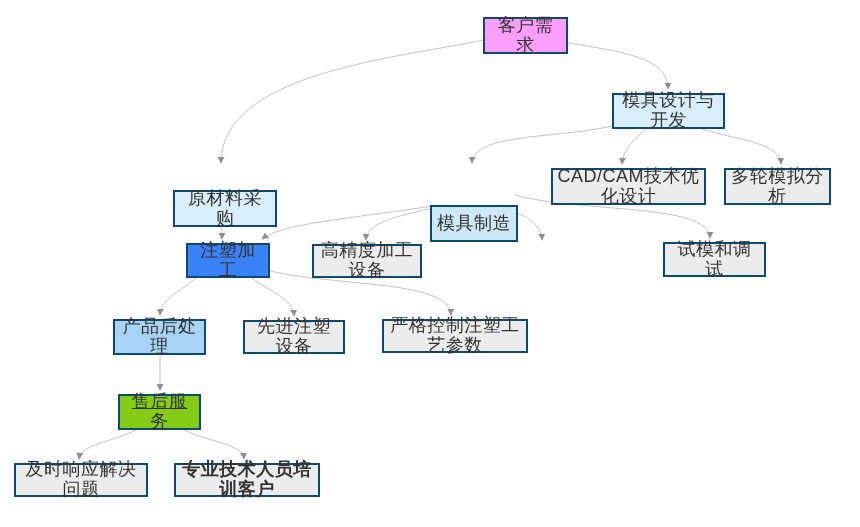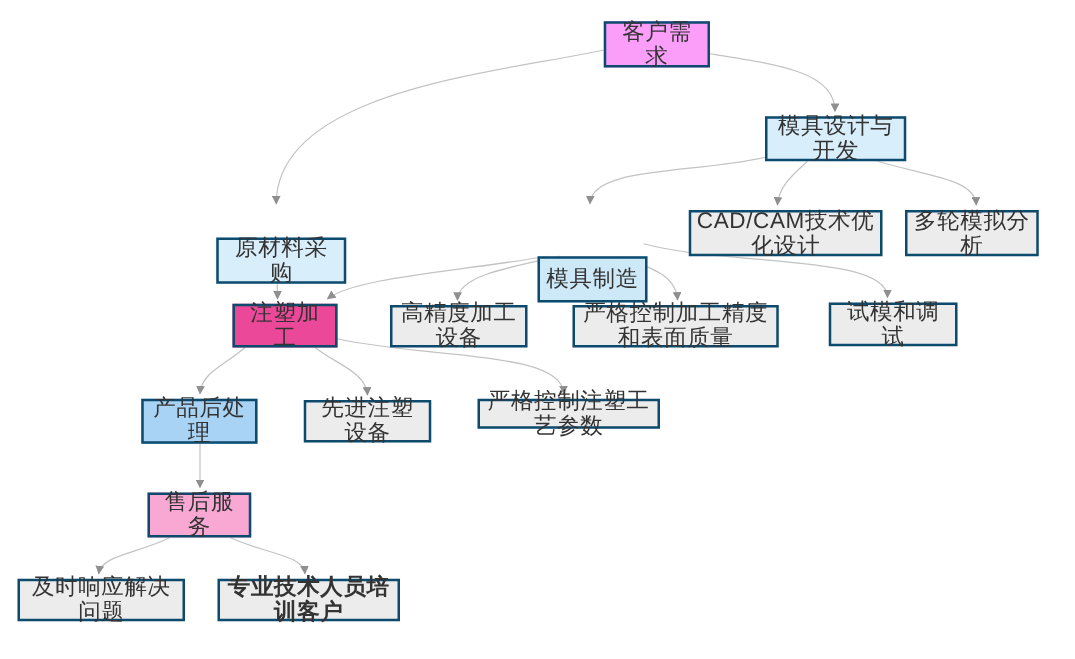--- a/index.html
+++ b/index.html
@@ -69,24 +69,23 @@
     <path class="edge" d="M136,430 C110,443 81,444 79,459" marker-end="url(#arrow)"></path>
     <path class="edge" d="M184,430 C212,443 243,444 244,459" marker-end="url(#arrow)"></path>
   </svg>
 
   <div class="node" style="left: 483px; top: 17px; width: 85px; height: 37px; background-color: rgb(250, 158, 250);">客户需求</div>
   <div class="node" style="left: 612px; top: 93px; width: 113px; height: 36px; background-color: rgb(217, 238, 251);">模具设计与开发</div>
   <div class="node" style="left: 173px; top: 167px; width: 104px; height: 37px; background-color: rgb(217, 238, 251); margin-top: 23px;">原材料采购</div>
   <div class="node" style="left: 430px; top: 167px; width: 88px; height: 37px; background-color: rgb(205, 232, 247); margin-top: 38px;">模具制造</div>
   <div class="node" style="left: 551px; top: 168px; width: 155px; height: 37px; background-color: rgb(236, 236, 236);">CAD/CAM技术优化设计</div>
   <div class="node" style="left: 724px; top: 168px; width: 107px; height: 37px; background-color: rgb(236, 236, 236);">多轮模拟分析</div>
-  <div class="node" style="left: 186px; top: 243px; width: 84px; height: 35px; background-color: #ec4899;">注塑加工</div>
+  <div class="node" style="left: 186px; top: 243px; width: 84px; height: 35px; background-color: #3b82f6;">注塑加工</div>
   <div class="node" style="left: 312px; top: 244px; width: 110px; height: 34px; background-color: rgb(236, 236, 236);">高精度加工设备</div>
-  <div class="node" style="left: 458px; top: 244px; width: 165px; height: 34px; background-color: rgb(236, 236, 236);">严格控制加工精度和表面质量</div>
   <div class="node" style="left: 663px; top: 242px; width: 103px; height: 35px; background-color: rgb(236, 236, 236);">试模和调试</div>
   <div class="node" style="left: 113px; top: 319px; width: 93px; height: 36px; background-color: rgb(169, 211, 245);">产品后处理</div>
   <div class="node" style="left: 243px; top: 320px; width: 102px; height: 34px; background-color: rgb(236, 236, 236);">先进注塑设备</div>
-  <div class="node" style="left: 382px; top: 319px; width: 146px; height: 24px; background-color: rgb(236, 236, 236);">严格控制注塑工艺参数</div>
-  <div class="node" style="left: 118px; top: 394px; width: 83px; height: 36px; background-color: #f9a8d4;">售后服务</div>
+  <div class="node" style="left: 382px; top: 319px; width: 146px; height: 34px; background-color: rgb(236, 236, 236);">严格控制注塑工艺参数</div>
+  <div class="node" style="left: 118px; top: 394px; width: 83px; height: 36px; background-color: #84cc16; text-decoration: underline;">售后服务</div>
   <div class="node" style="left: 14px; top: 463px; width: 134px; height: 34px; background-color: rgb(236, 236, 236);">及时响应解决问题</div>
   <div class="node" style="left: 174px; top: 463px; width: 146px; height: 34px; background-color: rgb(236, 236, 236); font-weight: bold;">专业技术人员培训客户</div>
 
 </div>
 
 </body></html>

